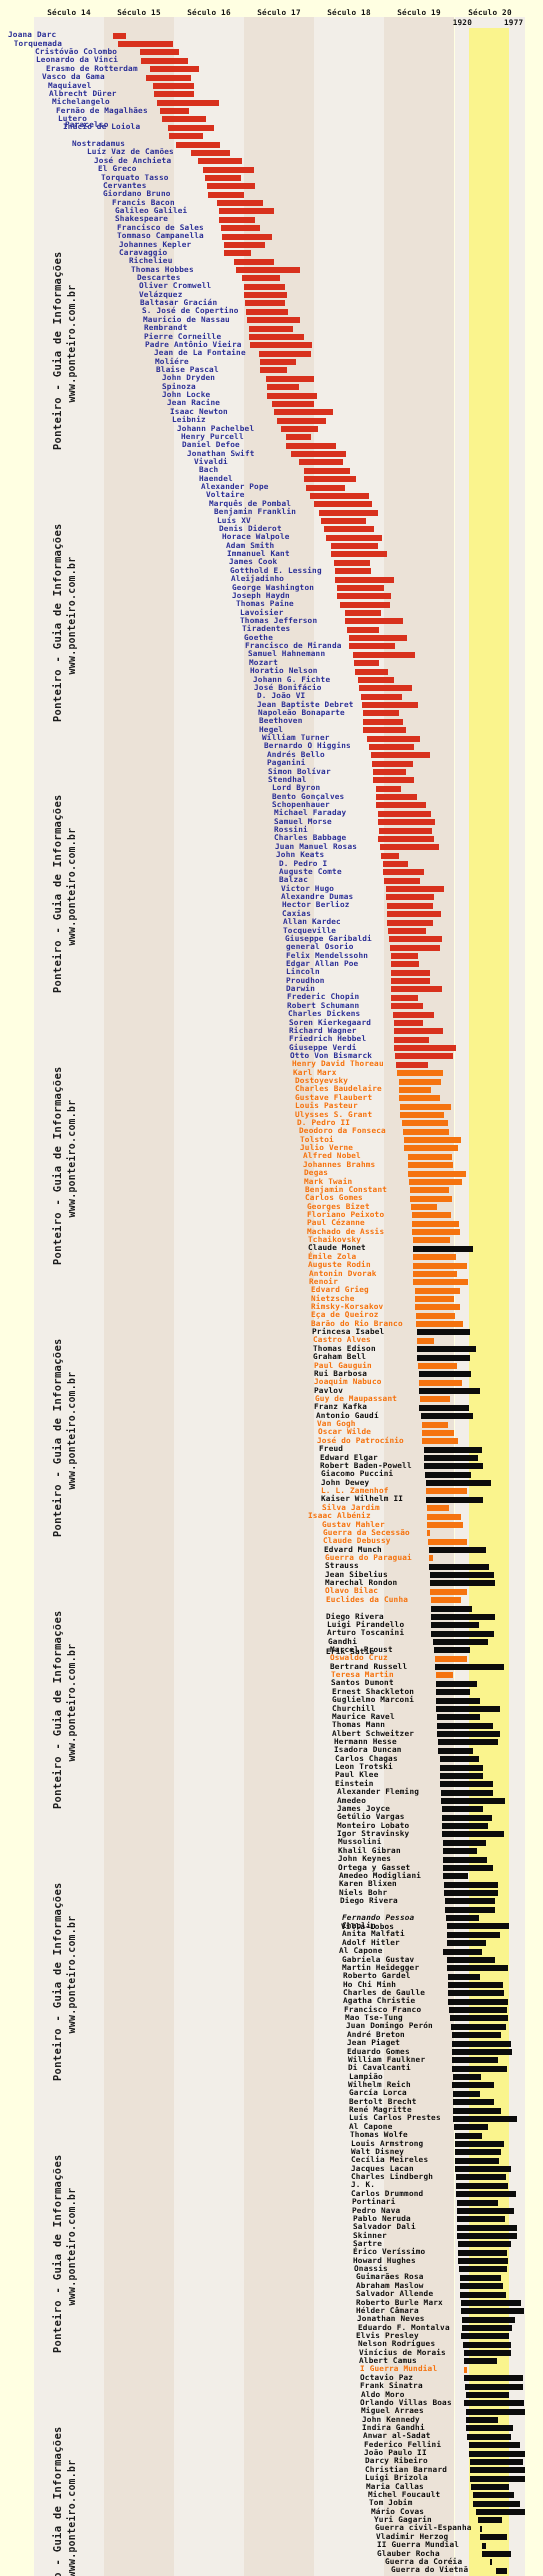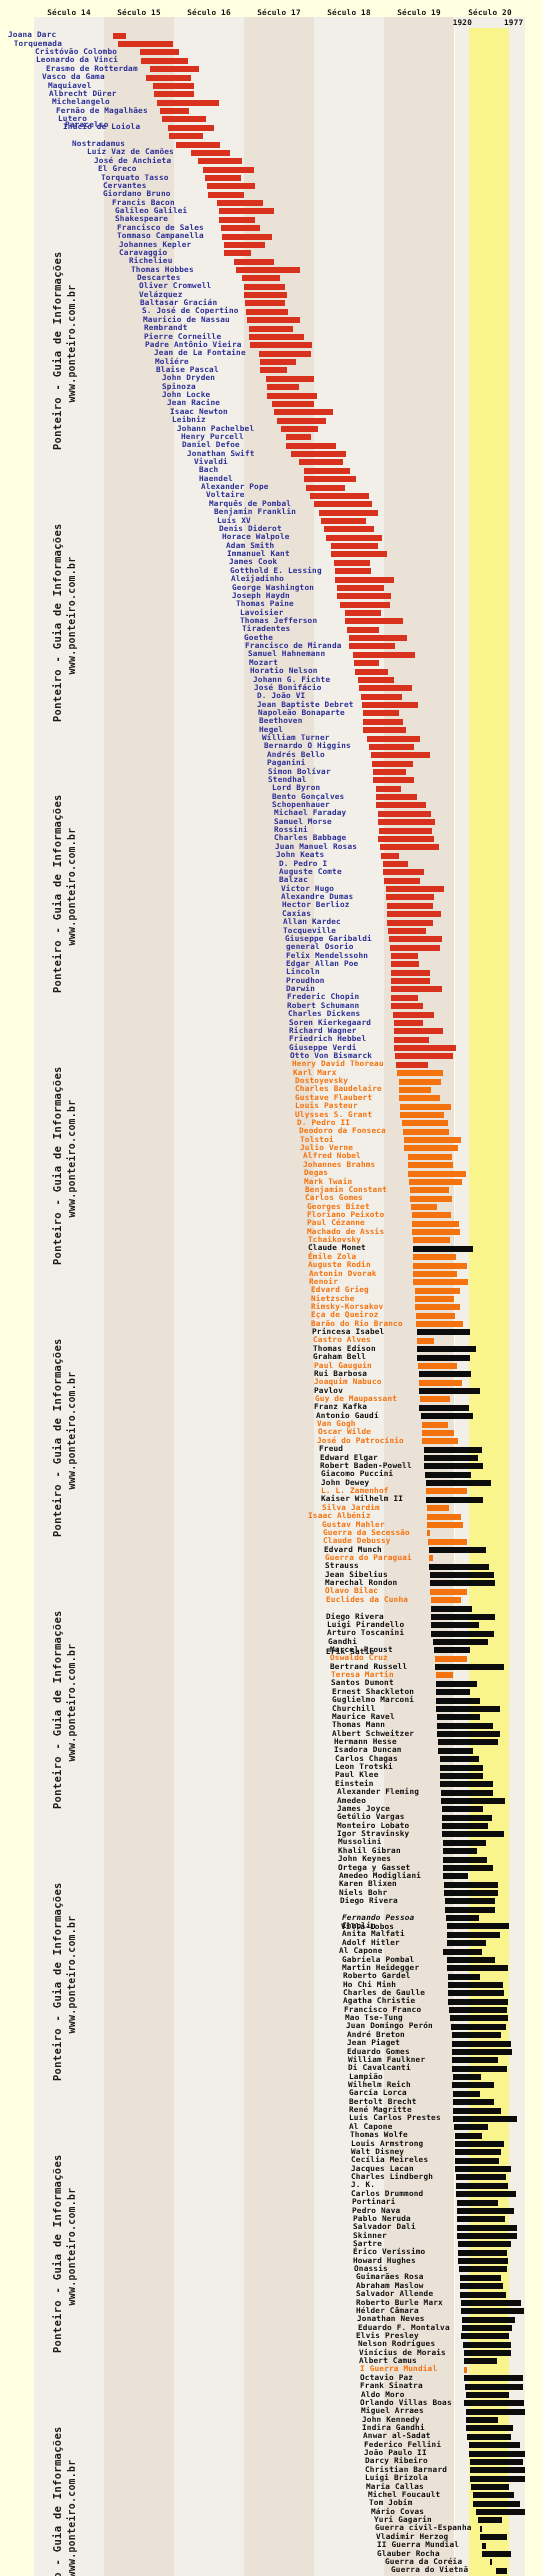--- a/index.html
+++ b/index.html
@@ -539,21 +539,21 @@
     <div class="pname c2" style="left: 342px; top: 1914px; width: 102px; font-style: italic;">Fernando Pessoa</div>
     <div class="bar c2" title="Fernando Pessoa (1888-1935)" style="left: 446px; top: 1915px; width: 33px;"></div>
     <div class="pname c2" style="left: 342px; top: 1922px; width: 102px;">Chaplin</div>
     <div class="bar c2" title="Chaplin (1889-1977)" style="left: 447px; top: 1923px; width: 62px;"></div>
     <div class="pname c2" style="left: 342px; top: 1930px; width: 102px;">Anita Malfati</div>
     <div class="bar c2" title="Anita Malfati (1889-1964)" style="left: 447px; top: 1932px; width: 53px;"></div>
     <div class="pname c2" style="left: 342px; top: 1939px; width: 102px;">Adolf Hitler</div>
     <div class="bar c2" title="Adolf Hitler (1889-1945)" style="left: 447px; top: 1940px; width: 39px;"></div>
     <div class="pname c2" style="left: 339px; top: 1947px; width: 102px;">Al Capone</div>
     <div class="bar c2" title="Al Capone (1884-1939)" style="left: 443px; top: 1949px; width: 39px;"></div>
-    <div class="pname c2" style="left: 342px; top: 1956px; width: 102px;">Gabriela Pombal</div>
+    <div class="pname c2" style="left: 342px; top: 1956px; width: 102px;">Gabriela Gustav</div>
     <div class="bar c2" title="Gabriela Mistral (1889-1957)" style="left: 447px; top: 1957px; width: 48px;"></div>
     <div class="pname c2" style="left: 342px; top: 1964px; width: 102px;">Martin Heidegger</div>
     <div class="bar c2" title="Martin Heidegger (1889-1976)" style="left: 447px; top: 1965px; width: 61px;"></div>
     <div class="pname c2" style="left: 343px; top: 1972px; width: 102px;">Roberto Gardel</div>
     <div class="bar c2" title="Carlos Gardel (1890-1935)" style="left: 448px; top: 1974px; width: 32px;"></div>
     <div class="pname c2" style="left: 343px; top: 1981px; width: 102px;">Ho Chi Minh</div>
     <div class="bar c2" title="Ho Chi Minh (1890-1969)" style="left: 448px; top: 1982px; width: 55px;"></div>
     <div class="pname c2" style="left: 343px; top: 1989px; width: 102px;">Charles de Gaulle</div>
     <div class="bar c2" title="Charles de Gaulle (1890-1970)" style="left: 448px; top: 1990px; width: 56px;"></div>
     <div class="pname c2" style="left: 343px; top: 1997px; width: 102px;">Agatha Christie</div>

